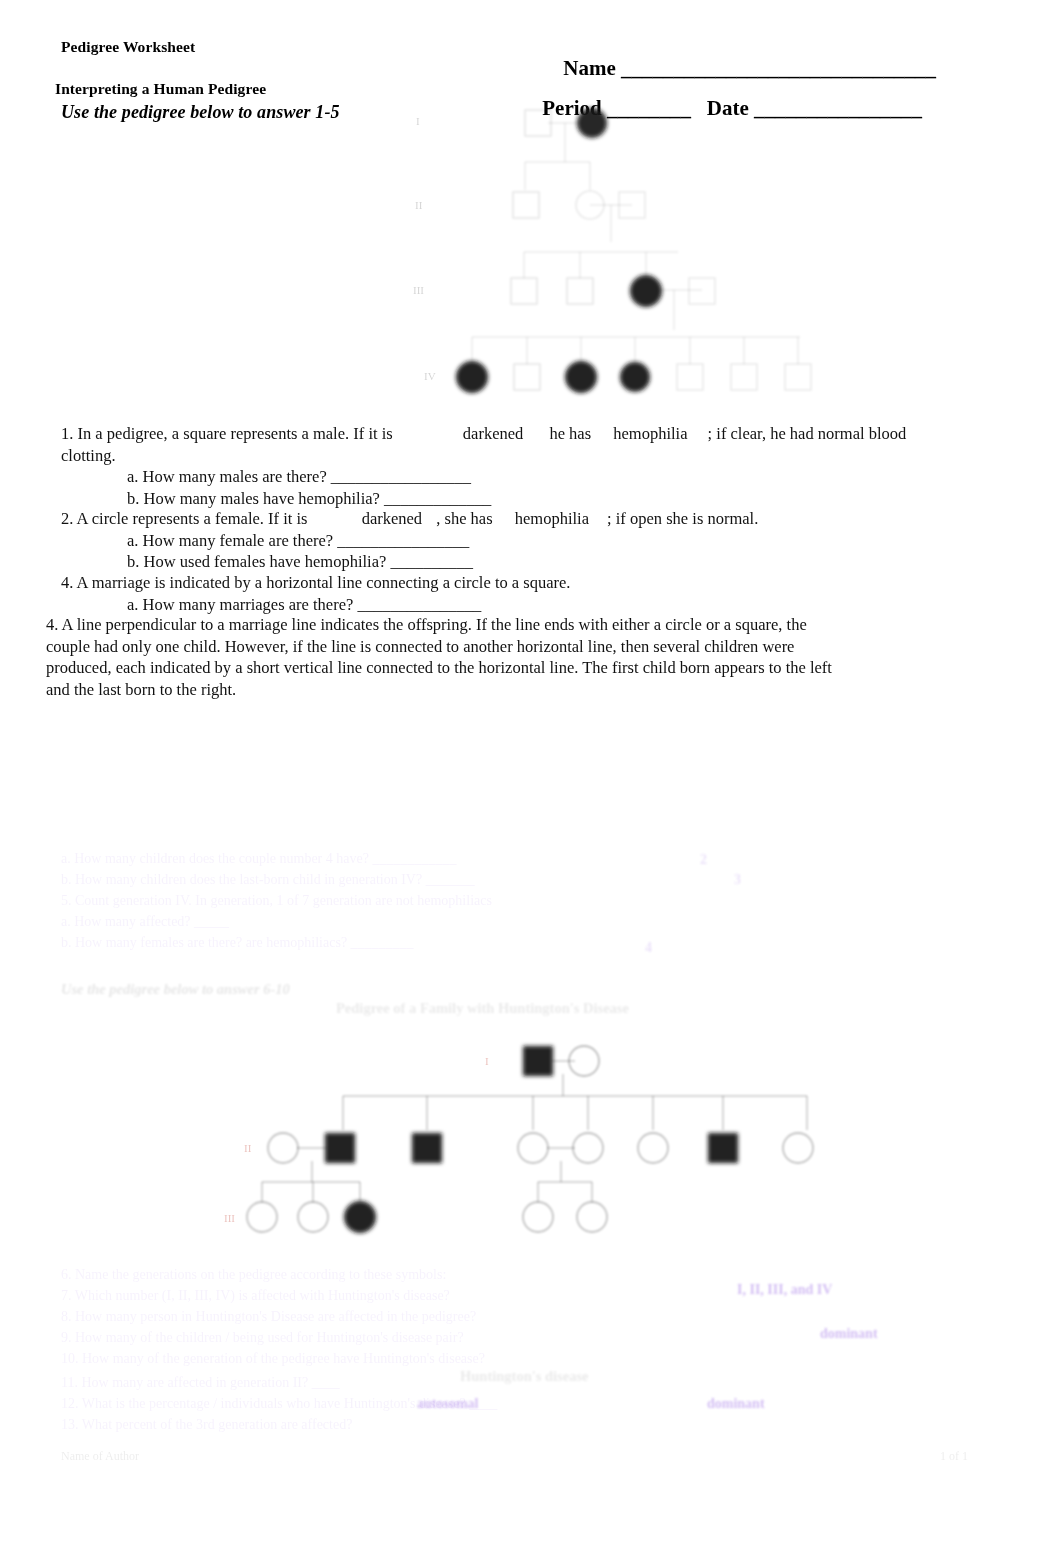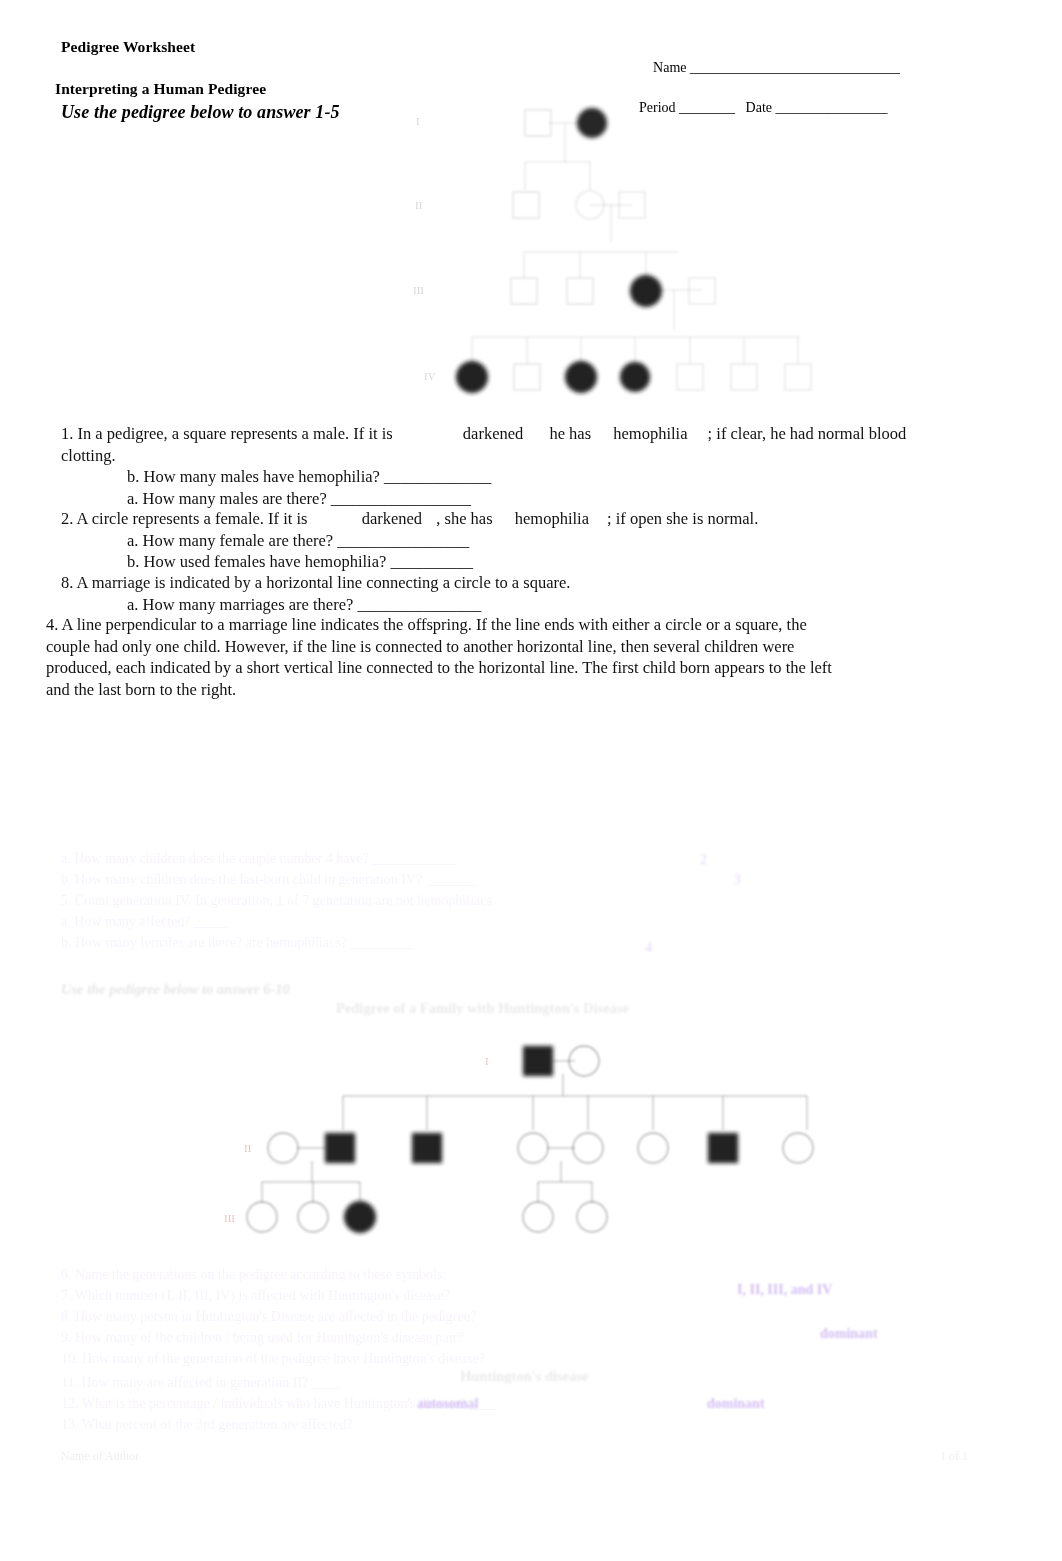--- a/index.html
+++ b/index.html
@@ -10,20 +10,21 @@
   body {
     font-family: "Liberation Serif", "DejaVu Serif", serif;
     color: #000000;
   }
   .page {
     position: relative;
     width: 972px;
     height: 1561px;
     background: #ffffff;
     overflow: hidden;
+    padding-left: 36px;
   }
 
   
   .hdr-left {
     position: absolute;
     left: 61px;
     top: 38px;
     font-size: 15.5px;
     font-weight: bold;
     letter-spacing: .1px;
@@ -43,22 +44,22 @@
     font-size: 18px;
     font-weight: bold;
     font-style: italic;
     letter-spacing: .1px;
   }
   .hdr-right {
     position: absolute;
     right: 72px;
     top: 38px;
     text-align: left;
-    font-size: 14px;
-    font-weight: normal;
+    font-size: 21px;
+    font-weight: bold;
     line-height: 20px;
     white-space: pre;
   }
   .hdr-right .line2 { display:block; }
 
   
   .qtext {
     position: absolute;
     font-size: 16.5px;
     line-height: 21.5px;
@@ -230,36 +231,36 @@
   <div class="gen-lbl" style="left:415px; top:199px;">II</div>
   <div class="gen-lbl" style="left:413px; top:284px;">III</div>
   <div class="gen-lbl" style="left:412px; top:370px;margin-left:12px;">IV</div>
 
   <div class="qtext" style="left:61px; top:423px; width:900px;">
     <span>1. In a pedigree, a square represents a male. If it is</span>
     <span class="it" style="padding-left:66px;">darkened</span>
     <span style="padding-left:22px;">he has</span>
     <span class="it" style="padding-left:18px;">hemophilia</span>
     <span style="padding-left:16px;">; if clear, he had normal blood clotting.</span>
+    <span class="indent it">a. How many males are there? _________________</span>
     <span class="indent it">b. How many males have hemophilia? _____________</span>
-    <span class="indent it">a. How many males are there? _________________</span>
   </div>
 
   <div class="qtext" style="left:61px; top:508px; width:900px;">
     <span>2. A circle represents a female. If it is</span>
     <span class="it" style="padding-left:50px;">darkened</span>
     <span style="padding-left:10px;">, she has</span>
     <span class="it" style="padding-left:18px;">hemophilia</span>
     <span style="padding-left:14px;">; if open she is normal.</span>
     <span class="indent it">a. How many female are there? ________________</span>
     <span class="indent it">b. How used females have hemophilia? __________</span>
   </div>
 
   <div class="qtext" style="left:61px; top:572px; width:900px;">
-    <span>8. A marriage is indicated by a horizontal line connecting a circle to a square.</span>
+    <span>4. A marriage is indicated by a horizontal line connecting a circle to a square.</span>
     <span class="indent">a. How many marriages are there? _______________</span>
   </div>
 
   <div class="qtext" style="left:46px; top:614px; width:790px;">
     <span>4. A line perpendicular to a marriage line indicates the offspring. If the line ends with either a circle or a square, the couple had only one child. However, if the line is connected to another horizontal line, then several children were produced, each indicated by a short vertical line connected to the horizontal line. The first child born appears to the left and the last born to the right.</span>
   </div>
 
   <div class="ink-red faint" style="left:128px; top:698px; width:620px; height:16px;"> </div>
 
   <div class="faded" style="left:61px; top:848px; width:830px;">a. How many children does the couple number 4 have? ____________

